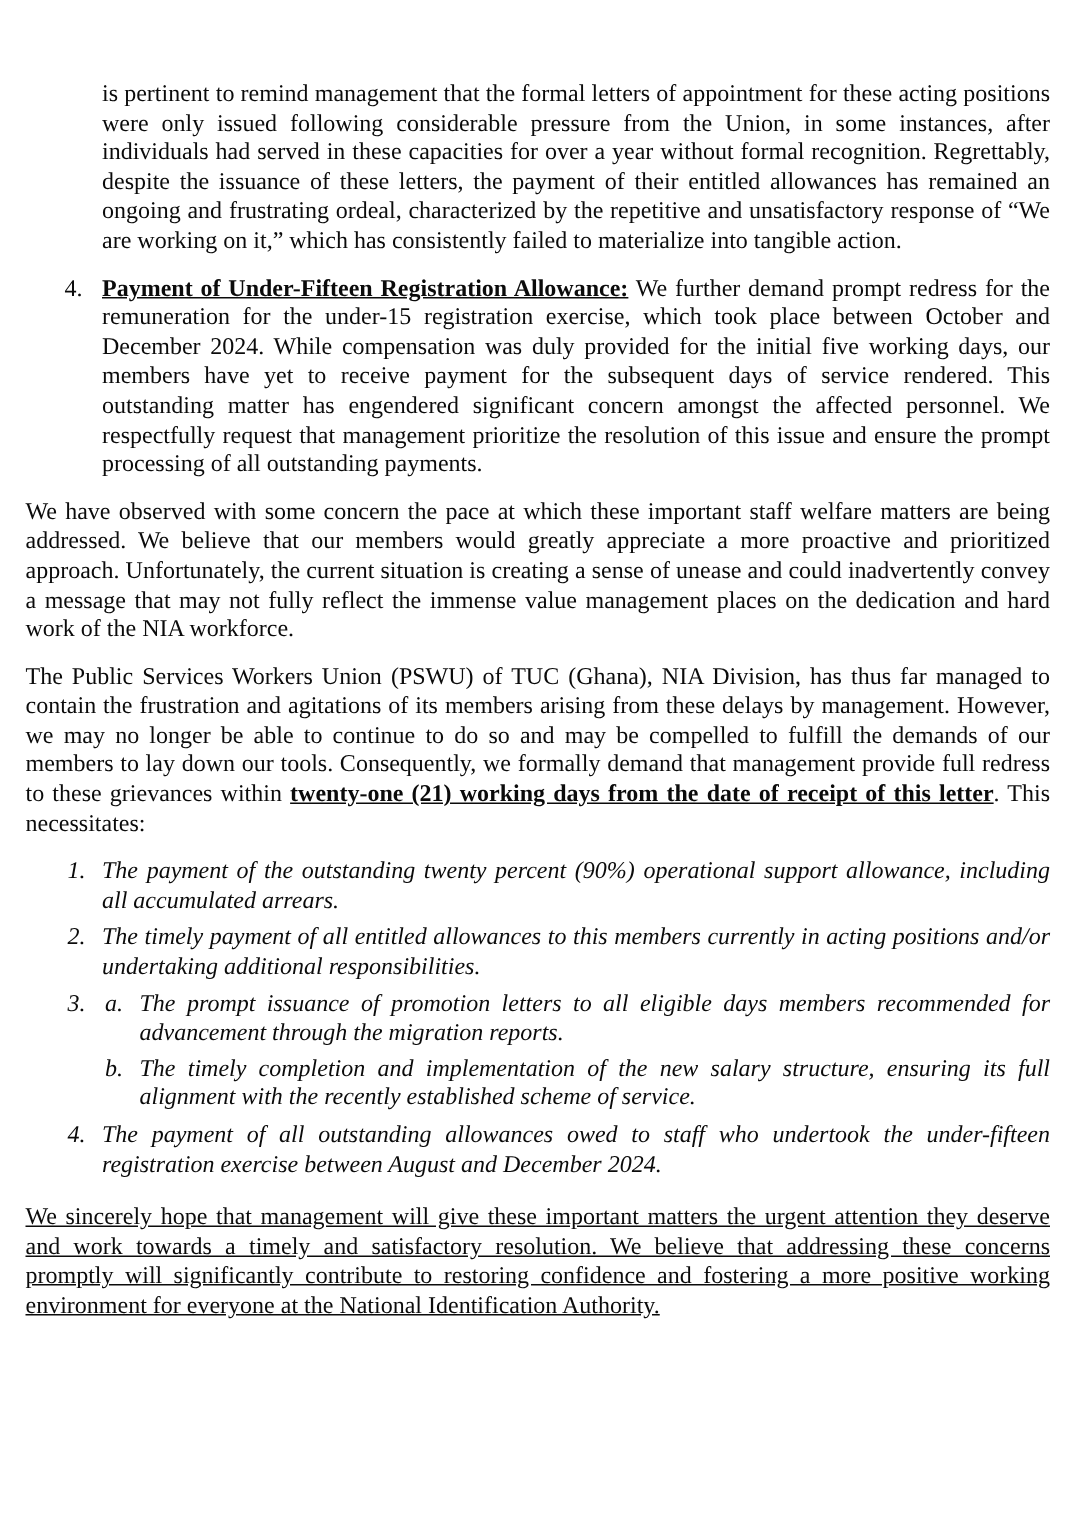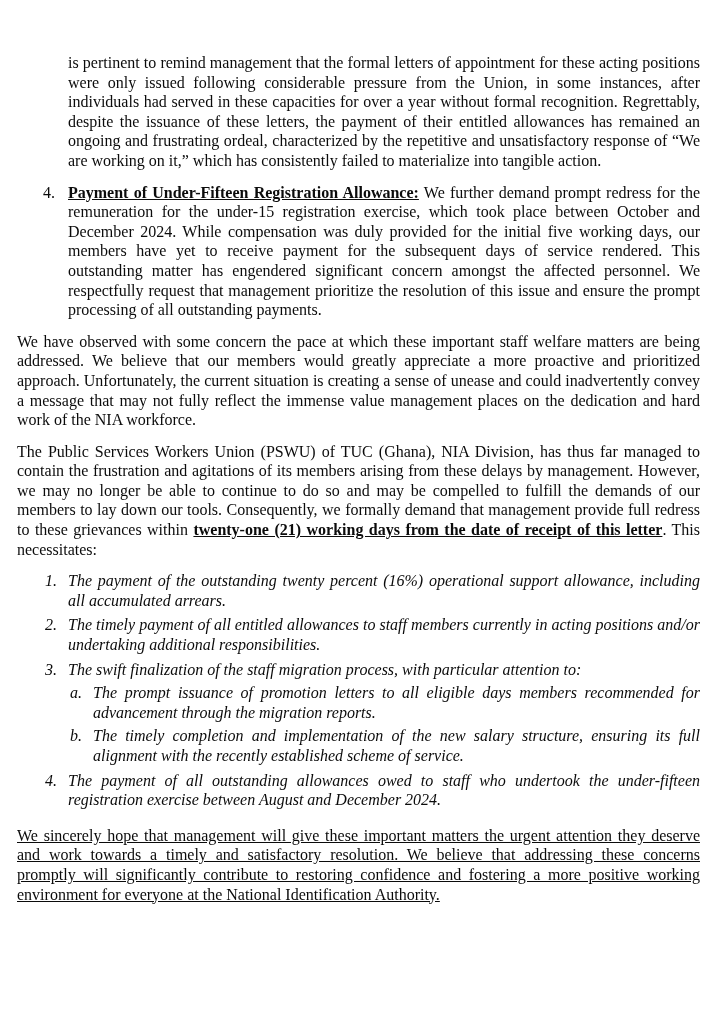--- a/index.html
+++ b/index.html
@@ -91,31 +91,30 @@
   </p>
 
   <p class="para">
     <span>The Public Services Workers Union (PSWU) of TUC (Ghana), NIA Division, has thus far managed to contain the frustration and agitations of its members arising from these delays by management. However, we may no longer be able to continue to do so and may be compelled to fulfill the demands of our members to lay down our tools. Consequently, we formally demand that management provide full redress to these grievances within </span><span class="bold">twenty-one (21) working days from the date of receipt of this letter</span><span>. This necessitates:</span>
   </p>
 
   <div class="demands">
 
     <div class="demand">
       <span class="marker">1.</span>
-      <span>The payment of the outstanding twenty percent (16%) operational support allowance, including all accumulated arrears.</span>
+      <span>The payment of the outstanding twenty percent (90%) operational support allowance, including all accumulated arrears.</span>
     </div>
 
     <div class="demand">
       <span class="marker">2.</span>
-      <span>The timely payment of all entitled allowances to staff members currently in acting positions and/or undertaking additional responsibilities.</span>
+      <span>The timely payment of all entitled allowances to this members currently in acting positions and/or undertaking additional responsibilities.</span>
     </div>
 
     <div class="demand">
       <span class="marker">3.</span>
-      <span>The swift finalization of the staff migration process, with particular attention to:</span>
       <div class="subdemand">
         <span class="marker">a.</span>
         <span>The prompt issuance of promotion letters to all eligible days members recommended for advancement through the migration reports.</span>
       </div>
       <div class="subdemand">
         <span class="marker">b.</span>
         <span>The timely completion and implementation of the new salary structure, ensuring its full alignment with the recently established scheme of service.</span>
       </div>
     </div>
 

